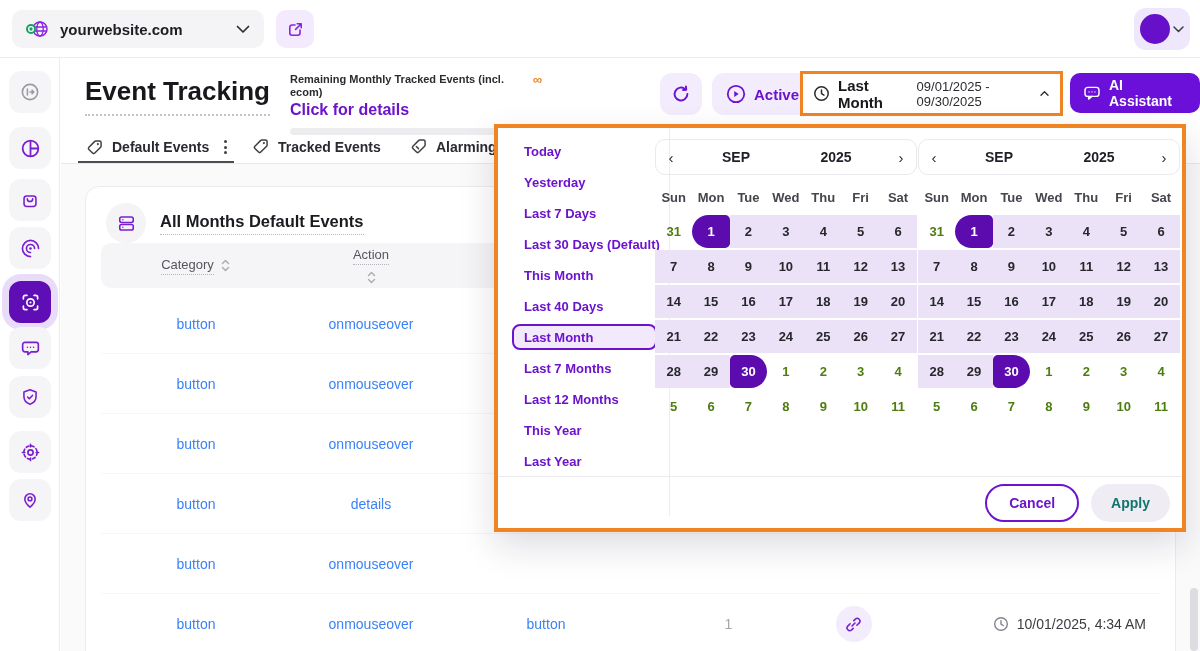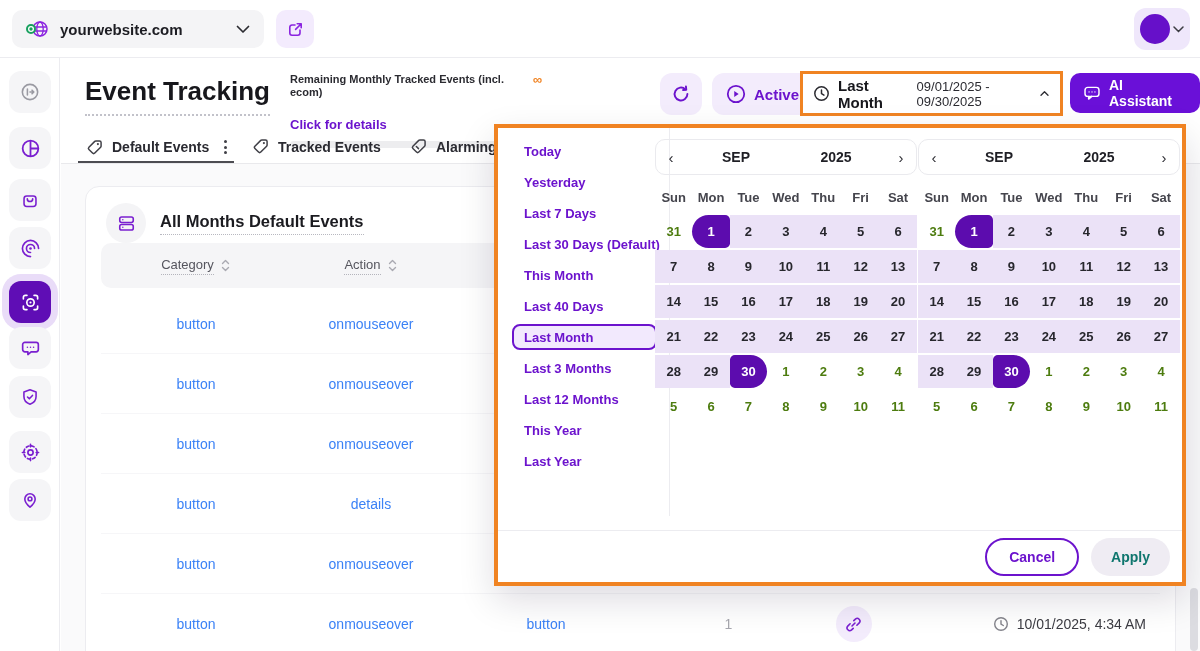--- a/index.html
+++ b/index.html
@@ -18,21 +18,21 @@
   .sidebar { position:absolute; left:0; top:58px; width:60px; height:593px; background:#fff; border-right:1px solid #ececf0; z-index:4; }
   .side-btn { position:absolute; left:9px; width:42px; height:42px; border-radius:12px; background:#f5f5f7; display:flex; align-items:center; justify-content:center; cursor:pointer; }
   .side-btn.sel { background:#5f0db5; box-shadow:0 0 0 7px #e9dcf8; }
 
   
   .page-title { position:absolute; left:85px; top:76px; font-size:26px; font-weight:700; color:#17171c; border-bottom:2px dotted #c2c2ca; padding-bottom:7px; }
   .remaining { position:absolute; left:290px; top:73px; width:252px; }
   .rem-top { display:flex; align-items:flex-start; }
   .rem-label { font-size:11px; font-weight:700; color:#2b2b31; line-height:13px; }
   .infinity { font-size:13px; font-weight:700; color:#f08322; margin-left:5px; line-height:13px; }
-  .details-link { font-size:13px; font-weight:600; color:#6c13cd; margin-top:18px; cursor:pointer; }
+  .details-link { font-size:16px; font-weight:600; color:#6c13cd; margin-top:2px; cursor:pointer; }
   .progress { margin-top:9px; width:238px; height:7px; background:#ededef; border-radius:4px; }
 
   .icon-btn-lav { position:absolute; width:42px; height:42px; border-radius:12px; background:#f3ecfc; display:flex; align-items:center; justify-content:center; cursor:pointer; }
   .refresh-btn { left:660px; top:73px; }
   .active-btn { position:absolute; left:712px; top:73px; height:42px; padding:0 14px; border-radius:12px; background:#f3ecfc; display:flex; align-items:center; gap:8px; cursor:pointer; }
   .active-label { font-size:15px; font-weight:700; color:#6c13cd; }
   .date-annot { position:absolute; left:800px; top:71px; width:263px; height:45px; border:3px solid #f08322; background:#fff; display:flex; align-items:center; padding:0 10px; gap:8px; cursor:pointer; z-index:6; }
   .date-preset { font-size:15px; font-weight:700; color:#17171c; margin-right:6px; }
   .date-range { font-size:13px; font-weight:500; color:#2b2b31; }
   .ai-btn { position:absolute; left:1070px; top:73px; height:40px; padding:0 13px; background:#6a10d8; border-radius:10px; display:flex; align-items:center; gap:8px; cursor:pointer; }
@@ -49,32 +49,32 @@
 
   
   .content-bg { position:absolute; left:61px; top:164px; width:1139px; height:487px; background:#fafafb; }
   .card { position:absolute; left:85px; top:186px; width:1091px; height:480px; background:#fff; border:1px solid #ececf0; border-radius:14px; z-index:1; }
   .card-head { position:absolute; left:20px; top:16px; display:flex; align-items:center; gap:14px; }
   .db-circle { width:40px; height:40px; border-radius:50%; background:#f4f4f6; display:flex; align-items:center; justify-content:center; }
   .card-title { font-size:16.5px; font-weight:600; color:#1b1b20; border-bottom:1px dotted #b8b8c0; padding-bottom:3px; }
   .thead { position:absolute; left:15px; top:56px; width:1059px; height:45px; background:#f5f5f7; border-radius:10px; display:flex; align-items:center; }
   .th { display:flex; align-items:center; justify-content:center; gap:6px; font-size:13px; color:#55555e; }
   .th span { border-bottom:1px dotted #b4b4bc; padding-bottom:2px; }
-  .th1 { width:190px; } .th2 { width:160px; }
+  .th1 { width:190px; } .th2 { width:160px;flex-direction:column; }
   .tbody { position:absolute; left:15px; top:107px; width:1059px; }
   .trow { height:60px; display:flex; align-items:center; border-bottom:1px solid #f6f6f8; }
   .trow:last-child { border-bottom:none; }
   .c { font-size:14px; color:#3b82f6; display:flex; align-items:center; justify-content:center; }
   .c1 { width:190px; } .c2 { width:160px; } .c3 { width:190px; } .c4 { width:175px; color:#a6a6ae; } .c5 { width:75px; }
   .c6 { flex:1; justify-content:flex-end; padding-right:14px; gap:8px; color:#3c3c43; }
   .linkbtn { width:36px; height:36px; border-radius:50%; background:#f3ecfc; display:flex; align-items:center; justify-content:center; cursor:pointer; }
   .scroll-thumb { position:absolute; left:1190px; top:588px; width:8px; height:63px; background:#dcdce1; border-radius:4px; z-index:3; cursor:pointer; }
 
   
-  .modal { position:absolute; left:494px; top:124px; width:692px; height:462px; background:#fff; border:4px solid #f08322; z-index:10; box-shadow:0 14px 34px rgba(20,10,40,.14); }
+  .modal { position:absolute; left:494px; top:124px; width:692px; height:408px; background:#fff; border:4px solid #f08322; z-index:10; box-shadow:0 14px 34px rgba(20,10,40,.14); }
   .presets { position:absolute; left:0; top:0; width:172px; height:388px; border-right:1px solid #ececf0; padding:10px 12px 0 14px; }
   .preset { height:26px; margin-bottom:5px; display:flex; align-items:center; padding:0 10px; font-size:13px; font-weight:700; color:#6c13cd; border-radius:8px; border:2px solid transparent; cursor:pointer; white-space:nowrap; }
   .preset.selected { background:#f2e9fd; border-color:#6c13cd; }
   .cal { position:absolute; top:11px; width:262px; }
   .cal-a { left:157px; } .cal-b { left:420px; }
   .cal-head { height:36px; border:1px solid #eaeaee; border-radius:10px; display:grid; grid-template-columns:30px 1fr 1fr 30px; align-items:center; }
   .cal-nav { display:flex; align-items:center; justify-content:center; cursor:pointer; color:#2b2b31; font-size:15px; }
   .cal-month, .cal-year { text-align:center; font-size:14px; font-weight:700; color:#1f1f25; }
   .dow { display:grid; grid-template-columns:repeat(7,37.4px); margin-top:12px; }
   .dow div { height:20px; display:flex; align-items:center; justify-content:center; font-size:13px; font-weight:600; color:#45454d; }
@@ -381,21 +381,21 @@
 
   <div class="modal">
     <div class="presets">
         <div class="preset">Today</div>
         <div class="preset">Yesterday</div>
         <div class="preset">Last 7 Days</div>
         <div class="preset">Last 30 Days (Default)</div>
         <div class="preset">This Month</div>
         <div class="preset">Last 40 Days</div>
         <div class="preset selected">Last Month</div>
-        <div class="preset">Last 3 Months</div>
+        <div class="preset">Last 7 Months</div>
         <div class="preset">Last 12 Months</div>
         <div class="preset">This Year</div>
         <div class="preset">Last Year</div>
       </div>
 
     <div class="cal cal-a">
       <div class="cal-head">
         <span class="cal-nav">‹</span>
         <span class="cal-month">SEP</span>
         <span class="cal-year">2025</span>

